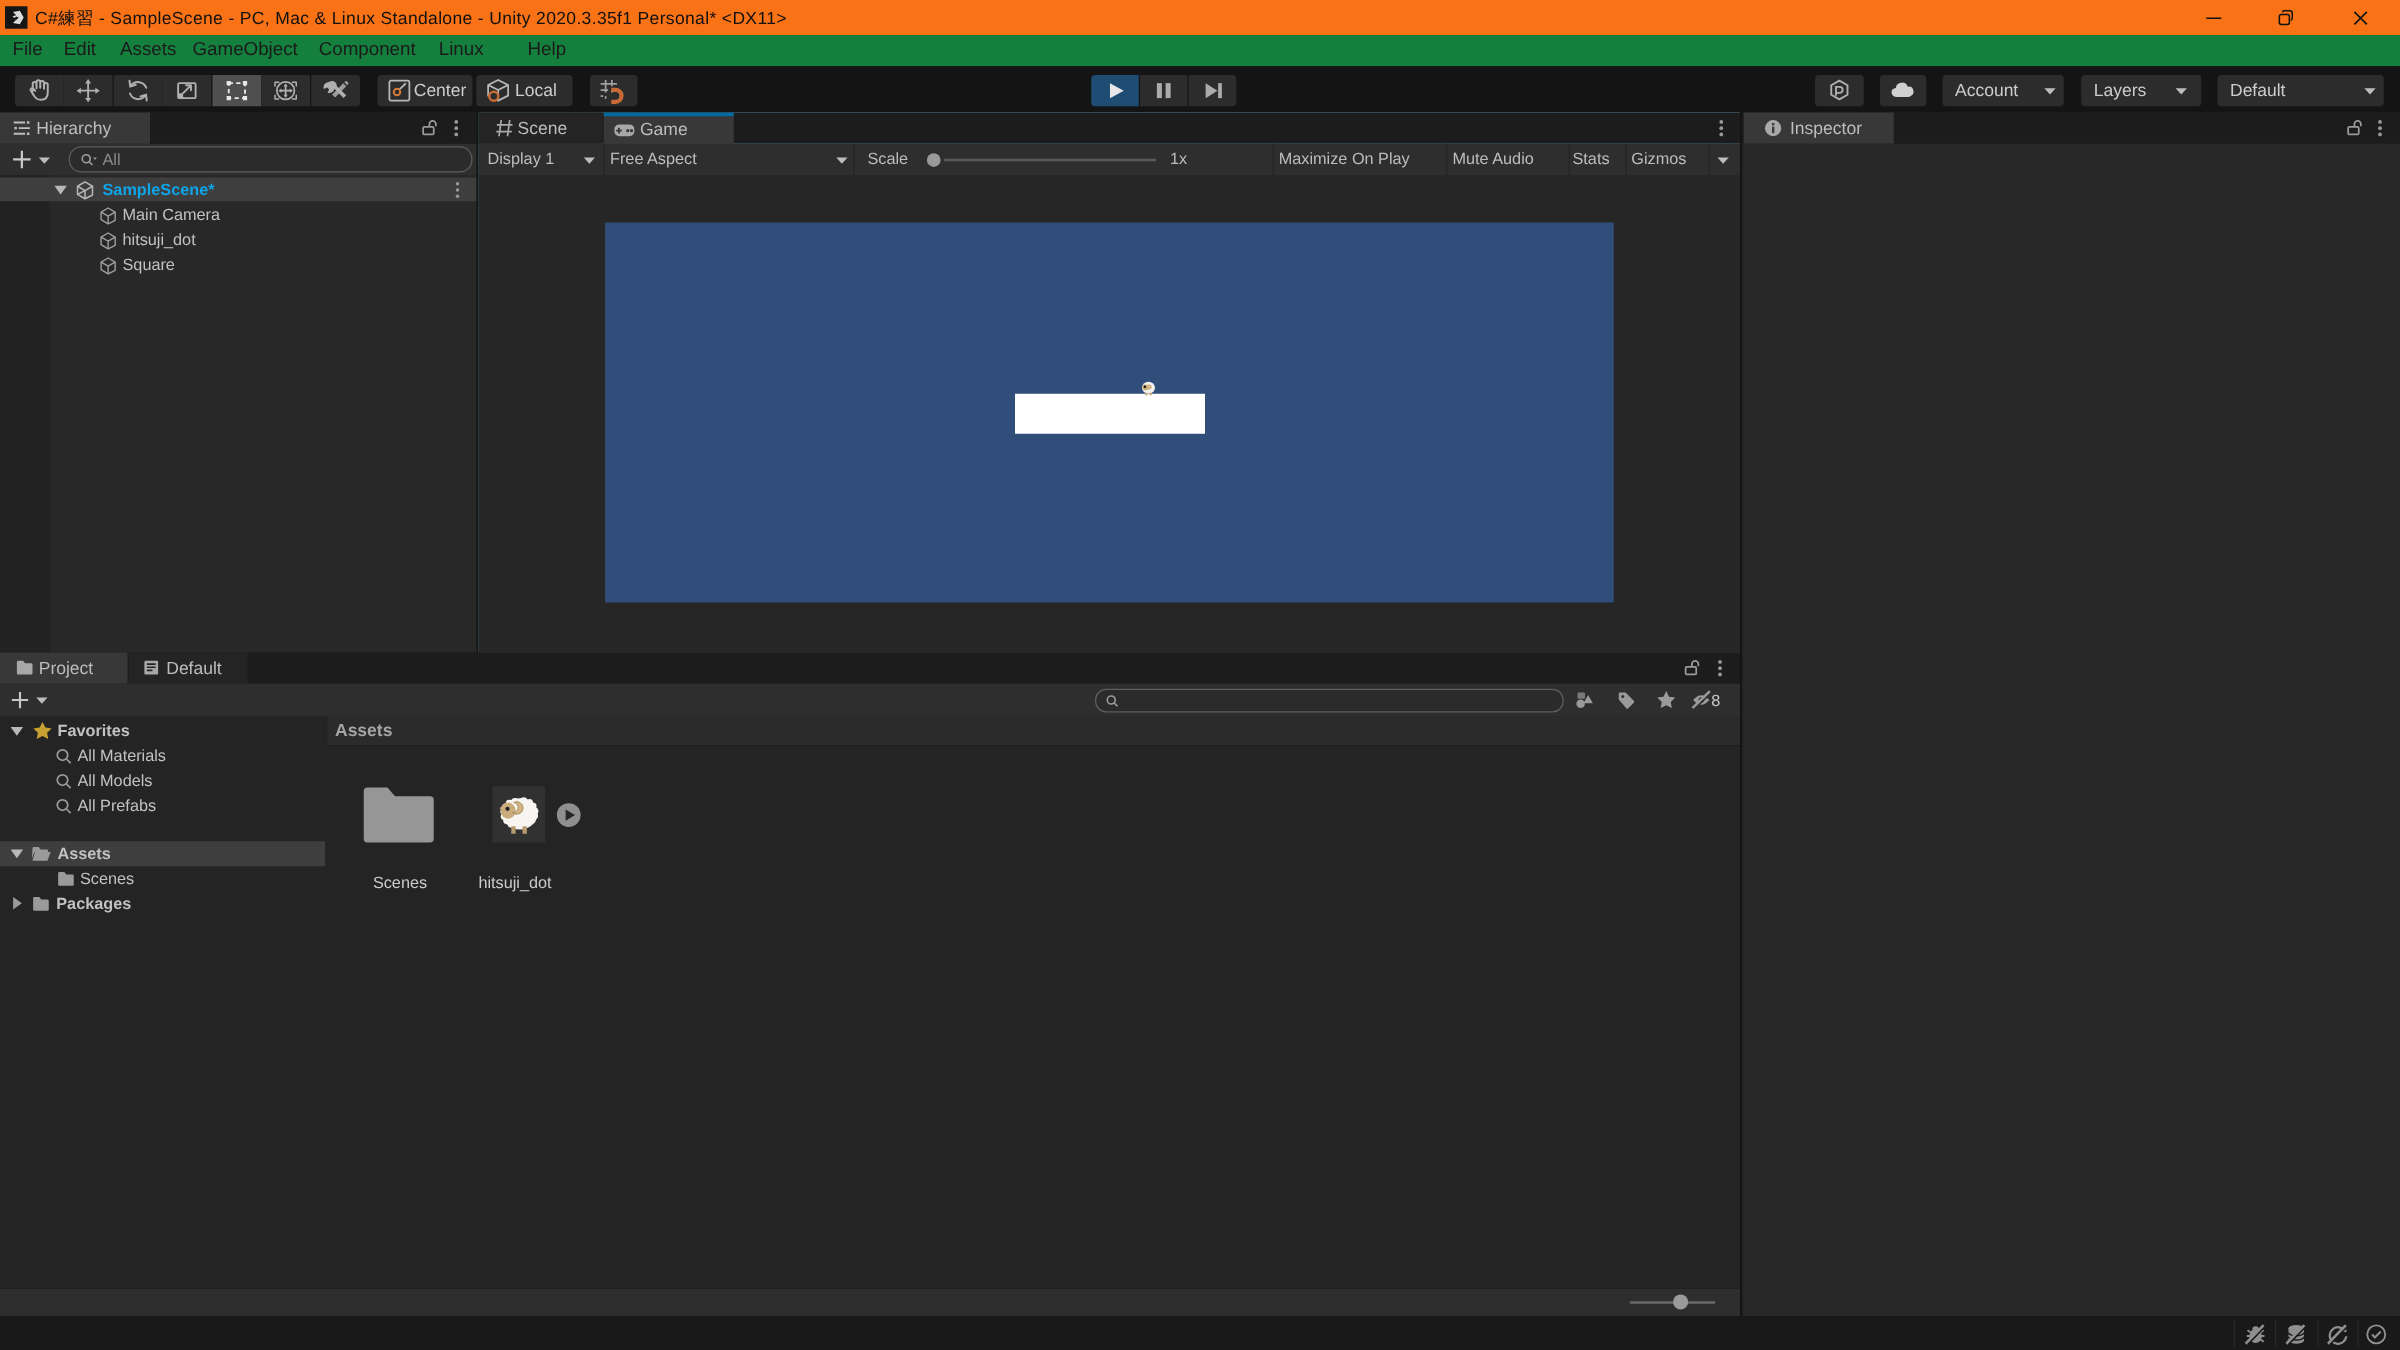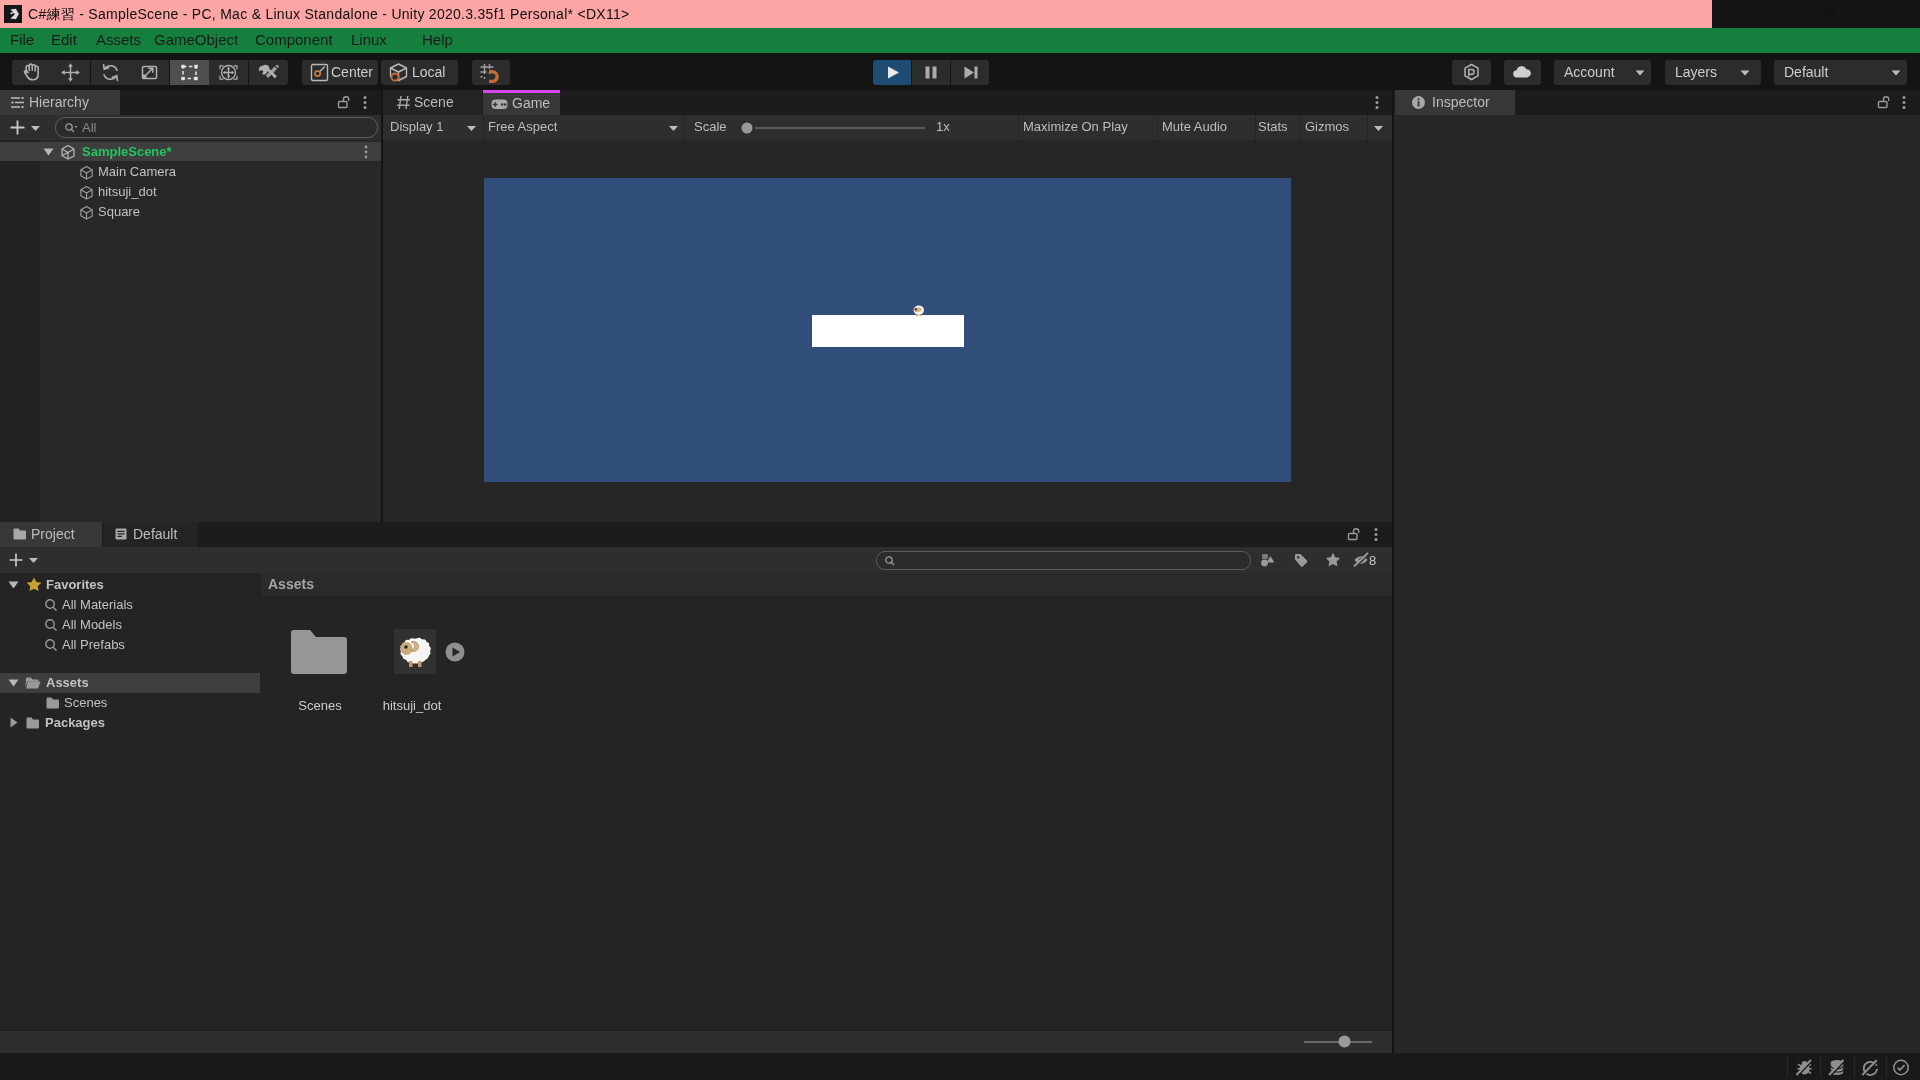--- a/index.html
+++ b/index.html
@@ -1,21 +1,21 @@
 <!DOCTYPE html>
 <html><head>
 <meta charset="utf-8">
 <style>
   * { margin:0; padding:0; box-sizing:border-box; }
   html,body { width:1920px; height:1080px; overflow:hidden; background:#141414;
     font-family:"Liberation Sans", sans-serif; }
   .abs { position:absolute; }
   #root { position:relative; width:1920px; height:1080px; }
   
-  #titlebar { left:0; top:0; width:1712px; height:28px; background:#fca5a5; color:#000; }
+  #titlebar { left:0; top:0; width:1920px; height:28px; background:#f97316; color:#000; }
   #titlebar .ttext { position:absolute; left:28px; top:6px; font-size:14px; letter-spacing:0.28px; color:#101010; }
   #uicon { position:absolute; left:4px; top:5px; width:18px; height:18px; background:#161616; }
   .wbtn { position:absolute; top:0; width:45px; height:28px; }
   
   #menubar { left:0; top:28px; width:1920px; height:25px; background:#15803d; color:#1a1a1a; font-size:15px; }
   #menubar span { position:absolute; top:3px; }
   
   #toolbar { left:0; top:53px; width:1920px; height:37px; background:#141414; }
   .tbtn { position:absolute; top:7px; height:25px; background:#2C2C2C; }
   .tbtn.sel { background:#4F4F4F; }
@@ -280,21 +280,21 @@
       <div class="abs" style="left:0;top:2px;width:381px;height:19px;background:#3E3E3E"></div>
       <svg class="abs" style="left:43px;top:8px" width="11" height="8" viewBox="0 0 11 8">
           <path d="M0.5 0.5 L10.5 0.5 L5.5 7.5 Z" fill="#B8B8B8"></path>
         </svg>
       <svg class="abs" style="left:60px;top:4px" width="16" height="16" viewBox="0 0 16 16">
           <g fill="none" stroke="#B8B8B8" stroke-width="1.2" stroke-linejoin="round">
             <path d="M8 1.5 L14 5 V12 L8 15 L2 11.5 V5 Z"></path>
             <path d="M2 5 L8 8.5 L14 5 M8 8.5 V15 M2 11.5 L8 8.5"></path>
           </g>
         </svg>
-      <div class="row b" style="left:82px;top:3.5px;color:#22c55e">SampleScene*</div>
+      <div class="row b" style="left:82px;top:3.5px;color:#0ea5e9">SampleScene*</div>
       <svg class="abs" style="left:361px;top:5px" width="10" height="14" viewBox="0 0 10 14">
           <g fill="#9A9A9A">
             <circle cx="5" cy="2" r="1.4"></circle>
             <circle cx="5" cy="7" r="1.4"></circle>
             <circle cx="5" cy="12" r="1.4"></circle>
           </g>
         </svg>
 
       <svg class="abs cube" style="left:79px;top:25px" width="15" height="15" viewBox="0 0 16 16">
           <g fill="none" stroke="#9E9E9E" stroke-width="1.2" stroke-linejoin="round">
@@ -323,21 +323,21 @@
   <div class="abs" id="game">
     <div class="abs tabstrip" style="left:0;top:0;width:1009px;height:25px">
       <div class="tab" style="left:0;width:99px;background:#242424">
         <svg class="abs" style="left:13px;top:5px" width="15" height="15" viewBox="0 0 15 15">
             <g stroke="#A8A8A8" stroke-width="1.4" fill="none">
               <path d="M5 1 L3.2 14 M11.8 1 L10 14 M1.5 4.8 H14 M1 10.2 H13.5"></path>
             </g>
           </svg>
         <span class="abs" style="left:31px;top:4px">Scene</span>
       </div>
-      <div class="tab active" style="left:100px;width:77px;border-top:3px solid #d946ef">
+      <div class="tab active" style="left:100px;width:104px;border-top:3px solid #0369a1">
         <svg class="abs" style="left:8px;top:5px" width="17" height="13" viewBox="0 0 17 13">
             <path d="M4.5 1.5 h8 a4 4 0 0 1 4 4 v1.5 a4 4 0 0 1 -4 4 h-8 a4 4 0 0 1 -4 -4 v-1.5 a4 4 0 0 1 4 -4 z" fill="#A8A8A8"></path>
             <path d="M4.2 4.2 v4.6 M1.9 6.5 h4.6" stroke="#383838" stroke-width="1.5"></path>
             <circle cx="11.2" cy="6.5" r="1.3" fill="#383838"></circle>
             <circle cx="14.2" cy="6.5" r="1.3" fill="#383838"></circle>
           </svg>
         <span class="abs" style="left:29px;top:2px">Game</span>
       </div>
       <svg class="abs" style="left:989px;top:5px" width="10" height="15" viewBox="0 0 10 15">
           <g fill="#9A9A9A">

